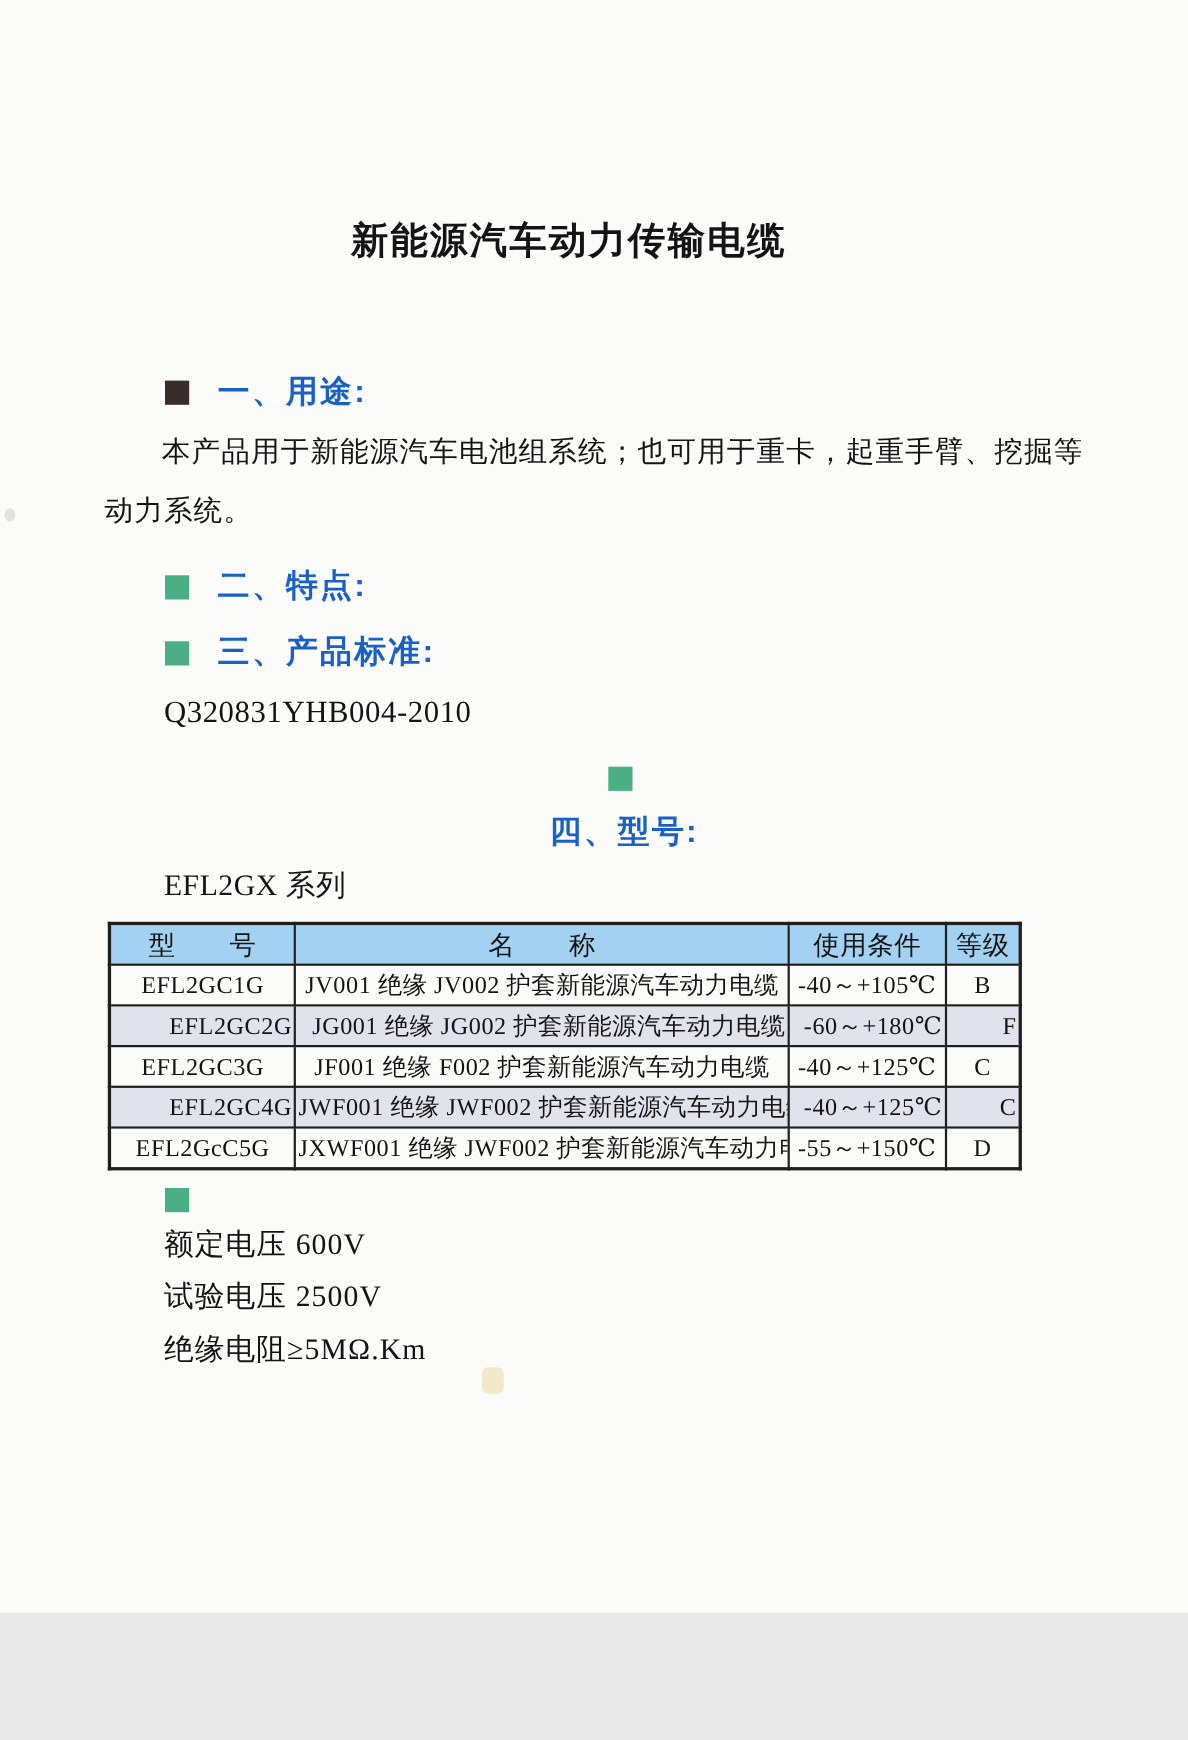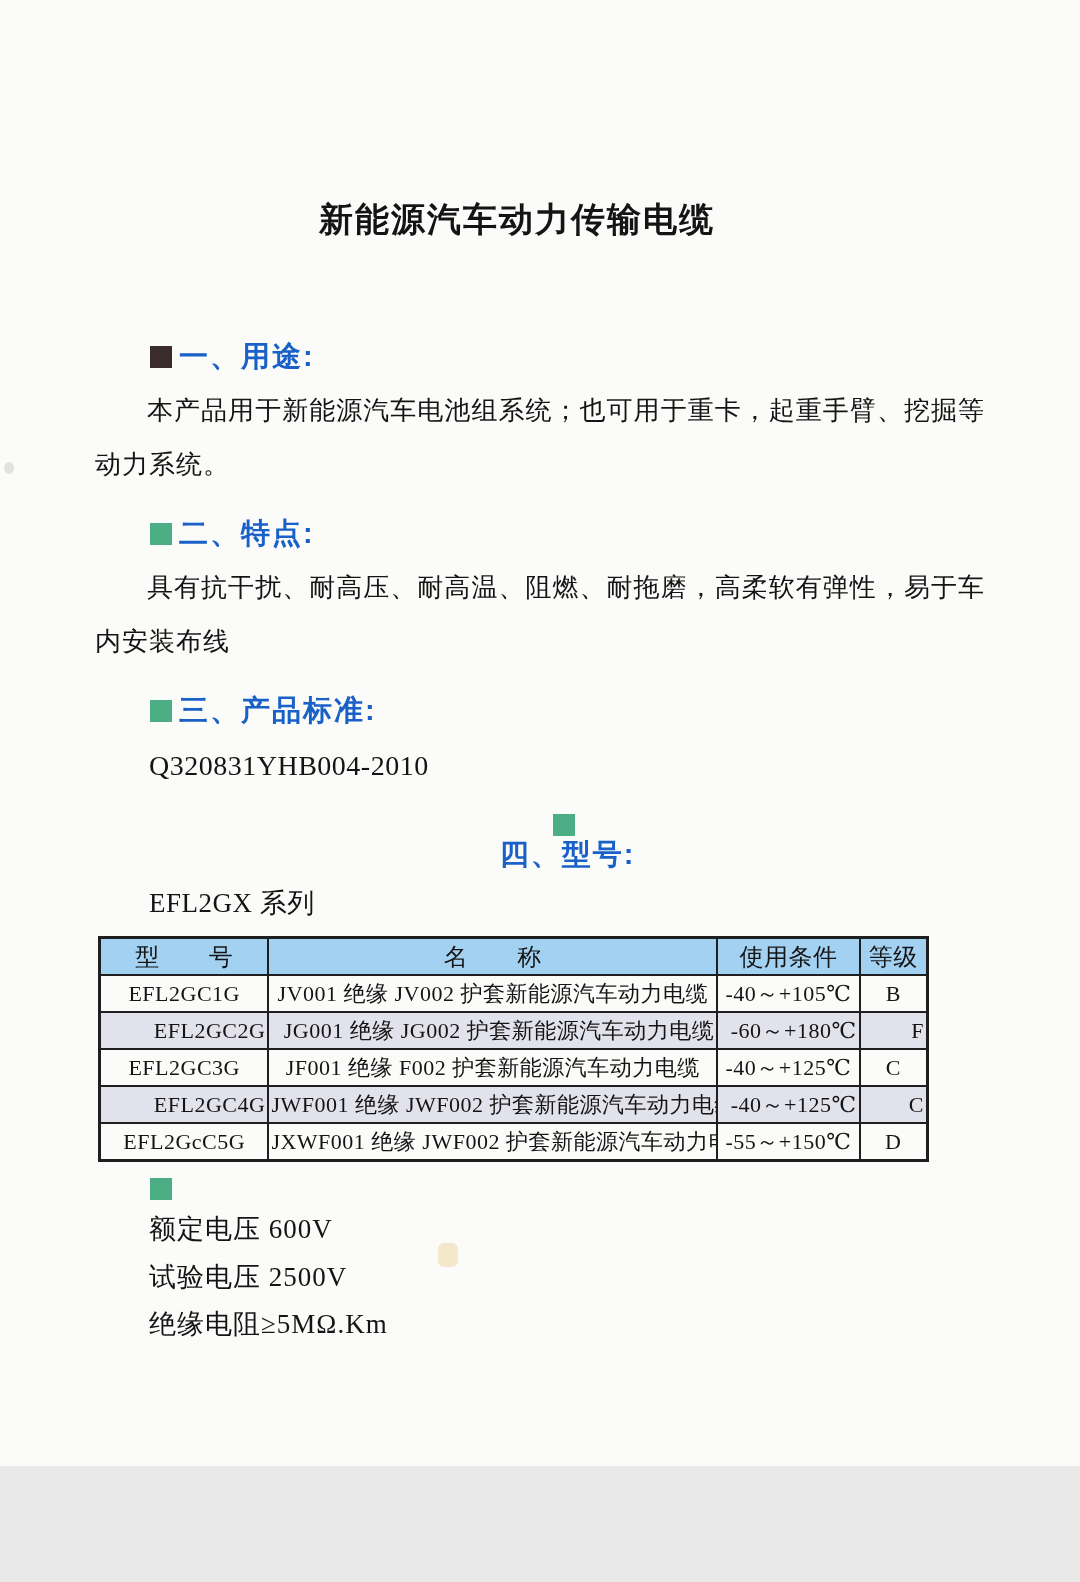--- a/index.html
+++ b/index.html
@@ -38,20 +38,21 @@
   .sec-heading{
     display:flex;
     align-items:center;
     margin-left:55px;
     font-family:"Liberation Sans","DejaVu Sans",sans-serif;
     font-weight:700;
     font-size:29px;
     color:var(--heading-blue);
     letter-spacing:2px;
     line-height:1.3;
+    gap:19px;
   }
   .sq{
     width:22px;height:22px;
     margin-right:7px;
     flex:0 0 auto;
     background:var(--marker-green);
   }
   .sq.dark{background:var(--marker-dark);}
   .mt-s1{margin-top:97px;}
   .mt-sec{margin-top:22px;}
@@ -138,21 +139,20 @@
   <div class="sec-heading mt-s1">
     <span class="sq dark"></span>
     <span>一、用途:</span>
   </div>
   <p class="body">本产品用于新能源汽车电池组系统；也可用于重卡，起重手臂、挖掘等动力系统。</p>
 
   <div class="sec-heading mt-sec">
     <span class="sq"></span>
     <span>二、特点:</span>
   </div>
-  <p class="body">具有抗干扰、耐高压、耐高温、阻燃、耐拖磨，高柔软有弹性，易于车内安装布线</p>
 
   <div class="sec-heading mt-sec">
     <span class="sq"></span>
     <span>三、产品标准:</span>
   </div>
   <p class="single">Q320831YHB004-2010</p>
 
   <div class="sec-heading mt-s4">
     <span class="sq"></span>
     <span>四、型号:</span>

